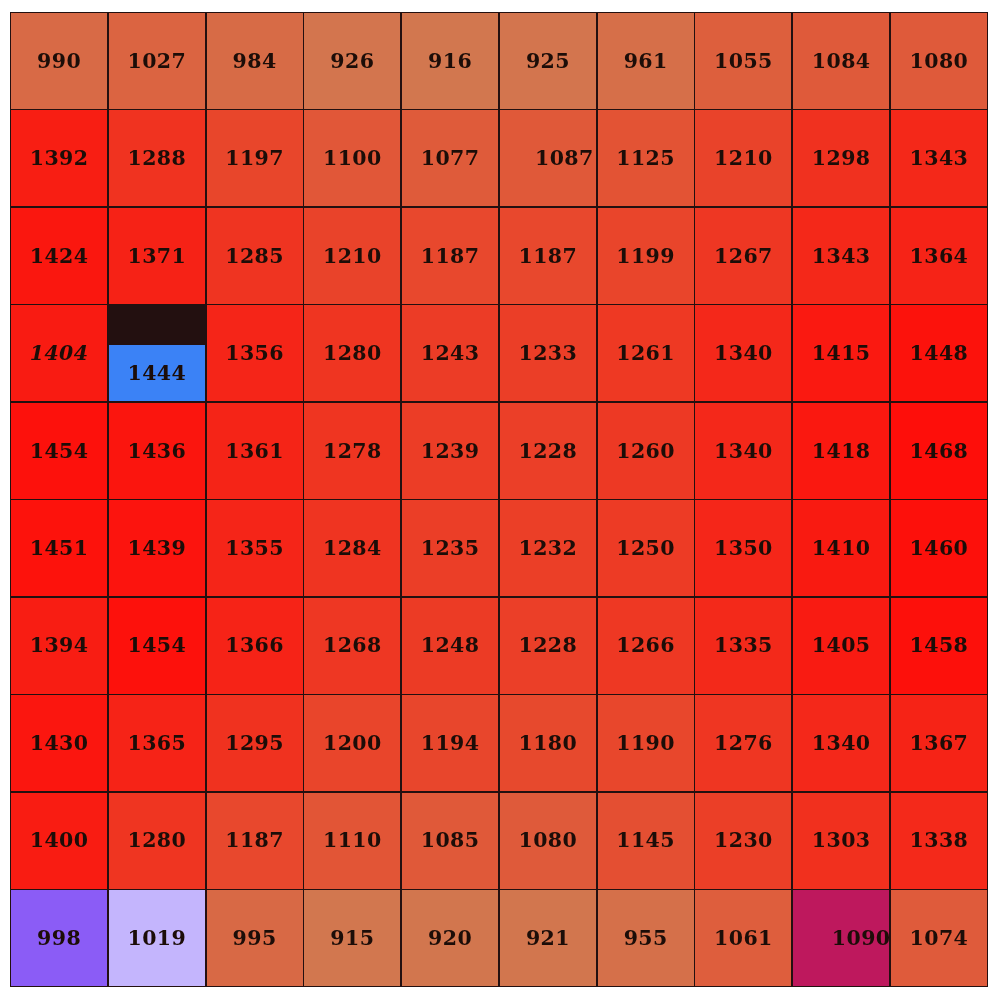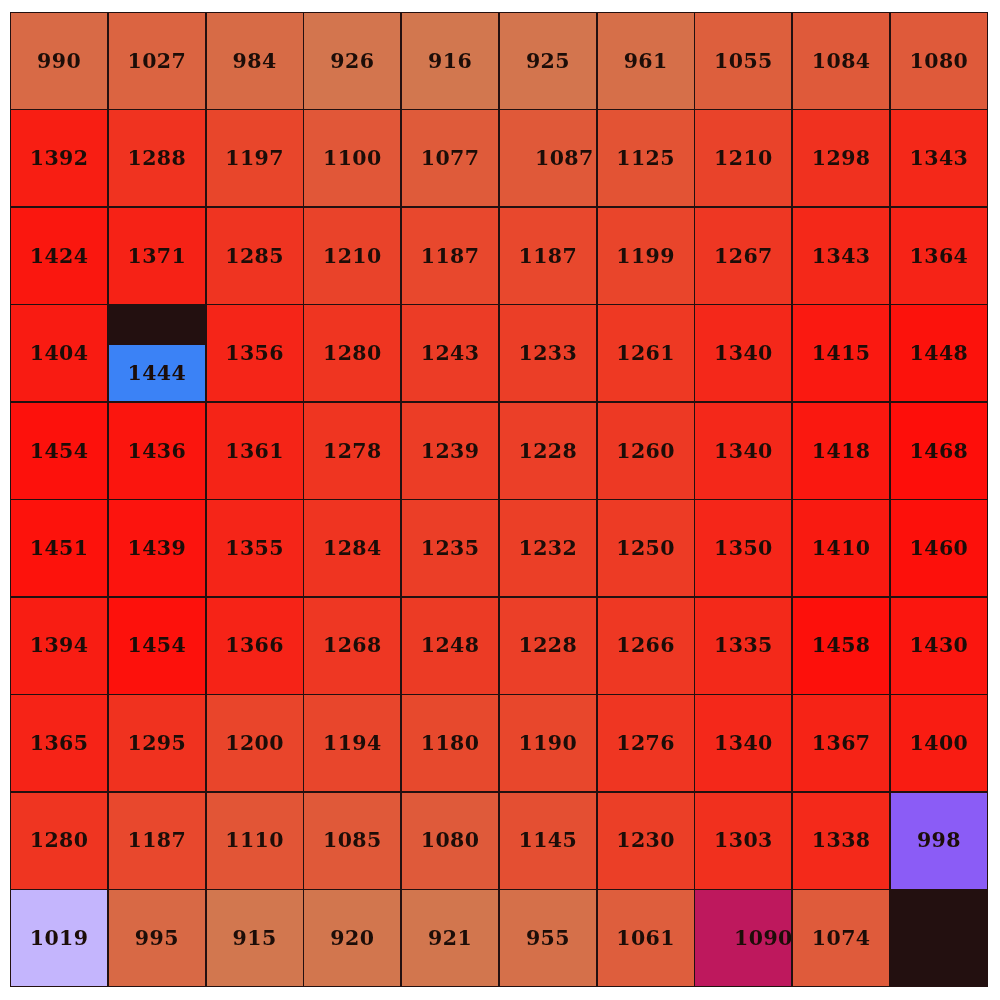--- a/index.html
+++ b/index.html
@@ -146,21 +146,21 @@
       </div>
       <div class="heat-cell" style="background: rgb(238, 55, 35);">
         <span class="heat-cell-label">1267</span>
       </div>
       <div class="heat-cell" style="background: rgb(244, 40, 25);">
         <span class="heat-cell-label">1343</span>
       </div>
       <div class="heat-cell" style="background: rgb(246, 35, 23);">
         <span class="heat-cell-label">1364</span>
       </div>
-      <div class="heat-cell" style="background: rgb(249, 27, 18);">
+      <div class="heat-cell" style="background: rgb(249, 27, 18); font-style: italic;">
         <span class="heat-cell-label">1404</span>
       </div>
       <div class="heat-cell" style="background: #3b82f6; margin-top: 40px;">
         <span class="heat-cell-label">1444</span>
       </div>
       <div class="heat-cell" style="background: rgb(245, 37, 24);">
         <span class="heat-cell-label">1356</span>
       </div>
       <div class="heat-cell" style="background: rgb(239, 53, 33);">
         <span class="heat-cell-label">1280</span>
@@ -260,20 +260,23 @@
       </div>
       <div class="heat-cell" style="background: rgb(235, 63, 40);">
         <span class="heat-cell-label">1228</span>
       </div>
       <div class="heat-cell" style="background: rgb(238, 56, 35);">
         <span class="heat-cell-label">1266</span>
       </div>
       <div class="heat-cell" style="background: rgb(243, 41, 26);">
         <span class="heat-cell-label">1335</span>
       </div>
+      <div class="heat-cell" style="background: rgb(249, 27, 18);">
+        <span class="heat-cell-label">1405</span>
+      </div>
       <div class="heat-cell" style="background: rgb(253, 16, 11);">
         <span class="heat-cell-label">1458</span>
       </div>
       <div class="heat-cell" style="background: rgb(251, 22, 15);">
         <span class="heat-cell-label">1430</span>
       </div>
       <div class="heat-cell" style="background: rgb(246, 35, 23);">
         <span class="heat-cell-label">1365</span>
       </div>
       <div class="heat-cell" style="background: rgb(240, 50, 31);">

